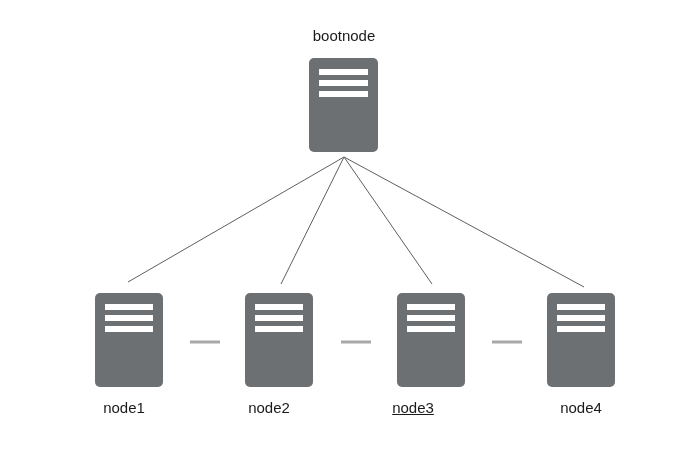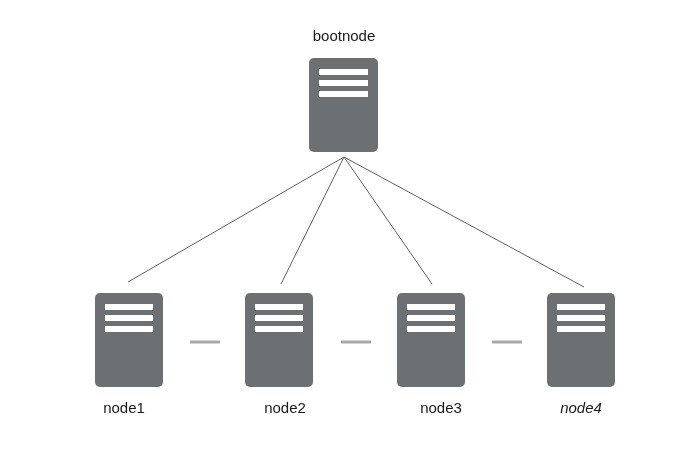--- a/index.html
+++ b/index.html
@@ -52,25 +52,25 @@
     white-space: nowrap;
     line-height: 18px;
   }
   
   #bootnode .node-icon { left: 309px; top: 58px; width: 69px; height: 94px; }
   #bootnode-label { left: 259px; top: 27px; width: 170px; }
   
   #node1 .node-icon { left: 95px;  top: 293px; width: 68px; height: 94px; }
   #node1-label { left: 39px;  top: 399px; width: 170px; }
   #node2 .node-icon { left: 245px; top: 293px; width: 68px; height: 94px; }
-  #node2-label { left: 200px; top: 399px; width: 170px; }
+  #node2-label { left: 184px; top: 399px; width: 170px; }
   #node3 .node-icon { left: 397px; top: 293px; width: 68px; height: 94px; }
-  #node3-label { left: 356px; top: 399px; width: 170px; }
+  #node3-label { left: 328px; top: 399px; width: 170px; text-decoration: underline; }
   #node4 .node-icon { left: 547px; top: 293px; width: 68px; height: 94px; }
-  #node4-label { left: 496px; top: 399px; width: 170px; font-style: italic; }
+  #node4-label { left: 496px; top: 399px; width: 170px; }
 </style>
 </head>
 <body>
 
 <div id="diagram-root">
 
   <svg class="edge-layer" viewBox="0 0 698 461" width="698" height="461" xmlns="http://www.w3.org/2000/svg">
     <g>
       <line x1="344" y1="157" x2="128" y2="282" stroke="#5f5f5f" stroke-width="1"></line>
       <line x1="344" y1="157" x2="281" y2="284" stroke="#5f5f5f" stroke-width="1"></line>

